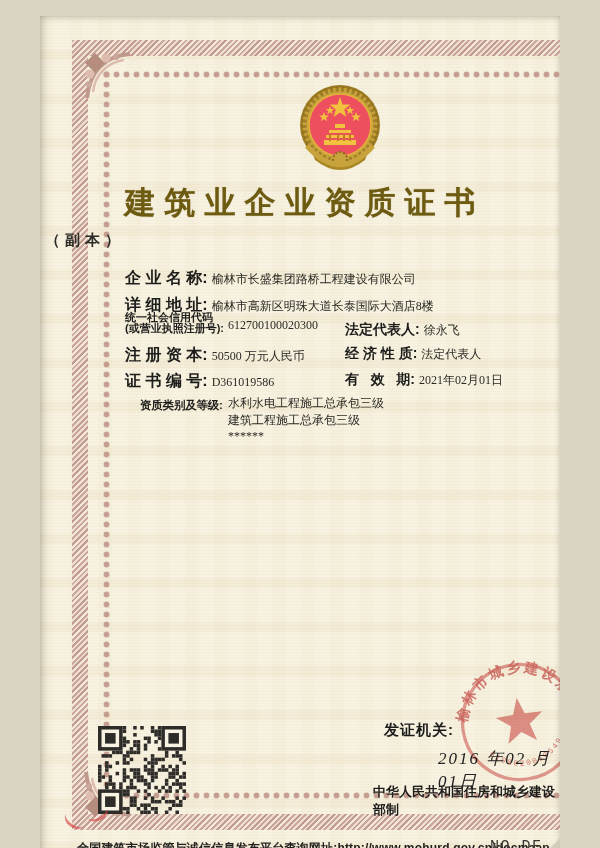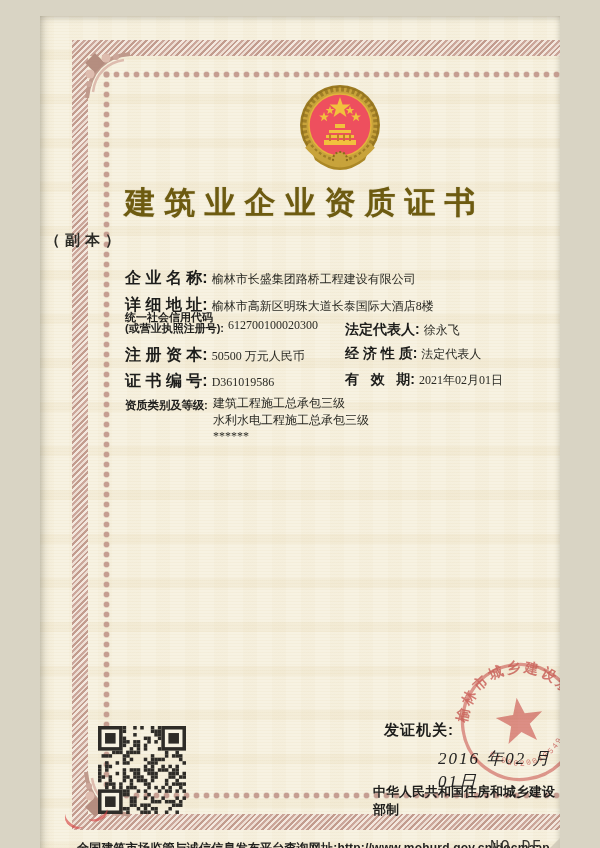--- a/index.html
+++ b/index.html
@@ -41,21 +41,21 @@
   
   .field{position:absolute;display:flex;align-items:baseline;white-space:pre;}
   .lbl{font-weight:700;font-size:16px;color:#1d1d1b;white-space:pre;}
   .val{font-family:"Liberation Serif", serif;font-size:12px;color:#2a2a24;margin-left:4px;white-space:pre;}
   .f-name{left:85px;top:252px}.f-addr{left:85px;top:279px}
   .f-credit{left:85px;top:296px;align-items:flex-end}
   .lbl2{font-weight:700;font-size:11px;line-height:10.5px;color:#1d1d1b;white-space:pre;}
   .f-legal{left:305px;top:305px}.f-capital{left:85px;top:329px}.f-economic{left:305px;top:329px}
   .f-certno{left:85px;top:355px}.f-valid{left:305px;top:355px}
   .f-legal .lbl,.f-economic .lbl,.f-valid .lbl{font-size:14px;}
-  .f-qual{left:85px;top:379px;align-items:flex-start}
+  .f-qual{left:100px;top:379px;align-items:flex-start}
   .f-qual .lbl{font-size:11.5px;letter-spacing:-.2px;padding-top:3px;width:88px;}
   .qual-lines{display:flex;flex-direction:column;}
   .qual-lines .val{line-height:16.5px;margin-left:0;}
   
   .authority{position:absolute;left:344px;top:705px;font-size:15px;font-weight:700;letter-spacing:1px;color:#1d1d1b;}
   .issue-date{position:absolute;left:398px;top:731px;font-family:"Liberation Serif", serif;font-size:17px;letter-spacing:2px;color:#222;font-style:italic;}
   .made-by{position:absolute;left:333px;top:767px;font-size:13px;font-weight:700;color:#1d1d1b;}
   
   .seal{position:absolute;left:414px;top:640px;transform:rotate(-8deg);opacity:.85;mix-blend-mode:multiply;}
   
@@ -178,22 +178,22 @@
     <span class="lbl">证 书 编 号:</span>
     <span class="val">D361019586</span>
   </div>
   <div class="field f-valid">
     <span class="lbl">有   效   期:</span>
     <span class="val">2021年02月01日</span>
   </div>
   <div class="field f-qual">
     <span class="lbl">资质类别及等级:</span>
     <span class="qual-lines">
+      <span class="val">水利水电工程施工总承包三级</span>
       <span class="val">建筑工程施工总承包三级</span>
-      <span class="val">水利水电工程施工总承包三级</span>
       <span class="val">******</span>
     </span>
   </div>
 
   <div class="authority">发证机关:</div>
   <div class="issue-date">2016 年02 月 01日</div>
   <div class="made-by">中华人民共和国住房和城乡建设部制</div>
 
   <svg class="seal" width="132" height="132" viewBox="0 0 140 140">
     <defs>

